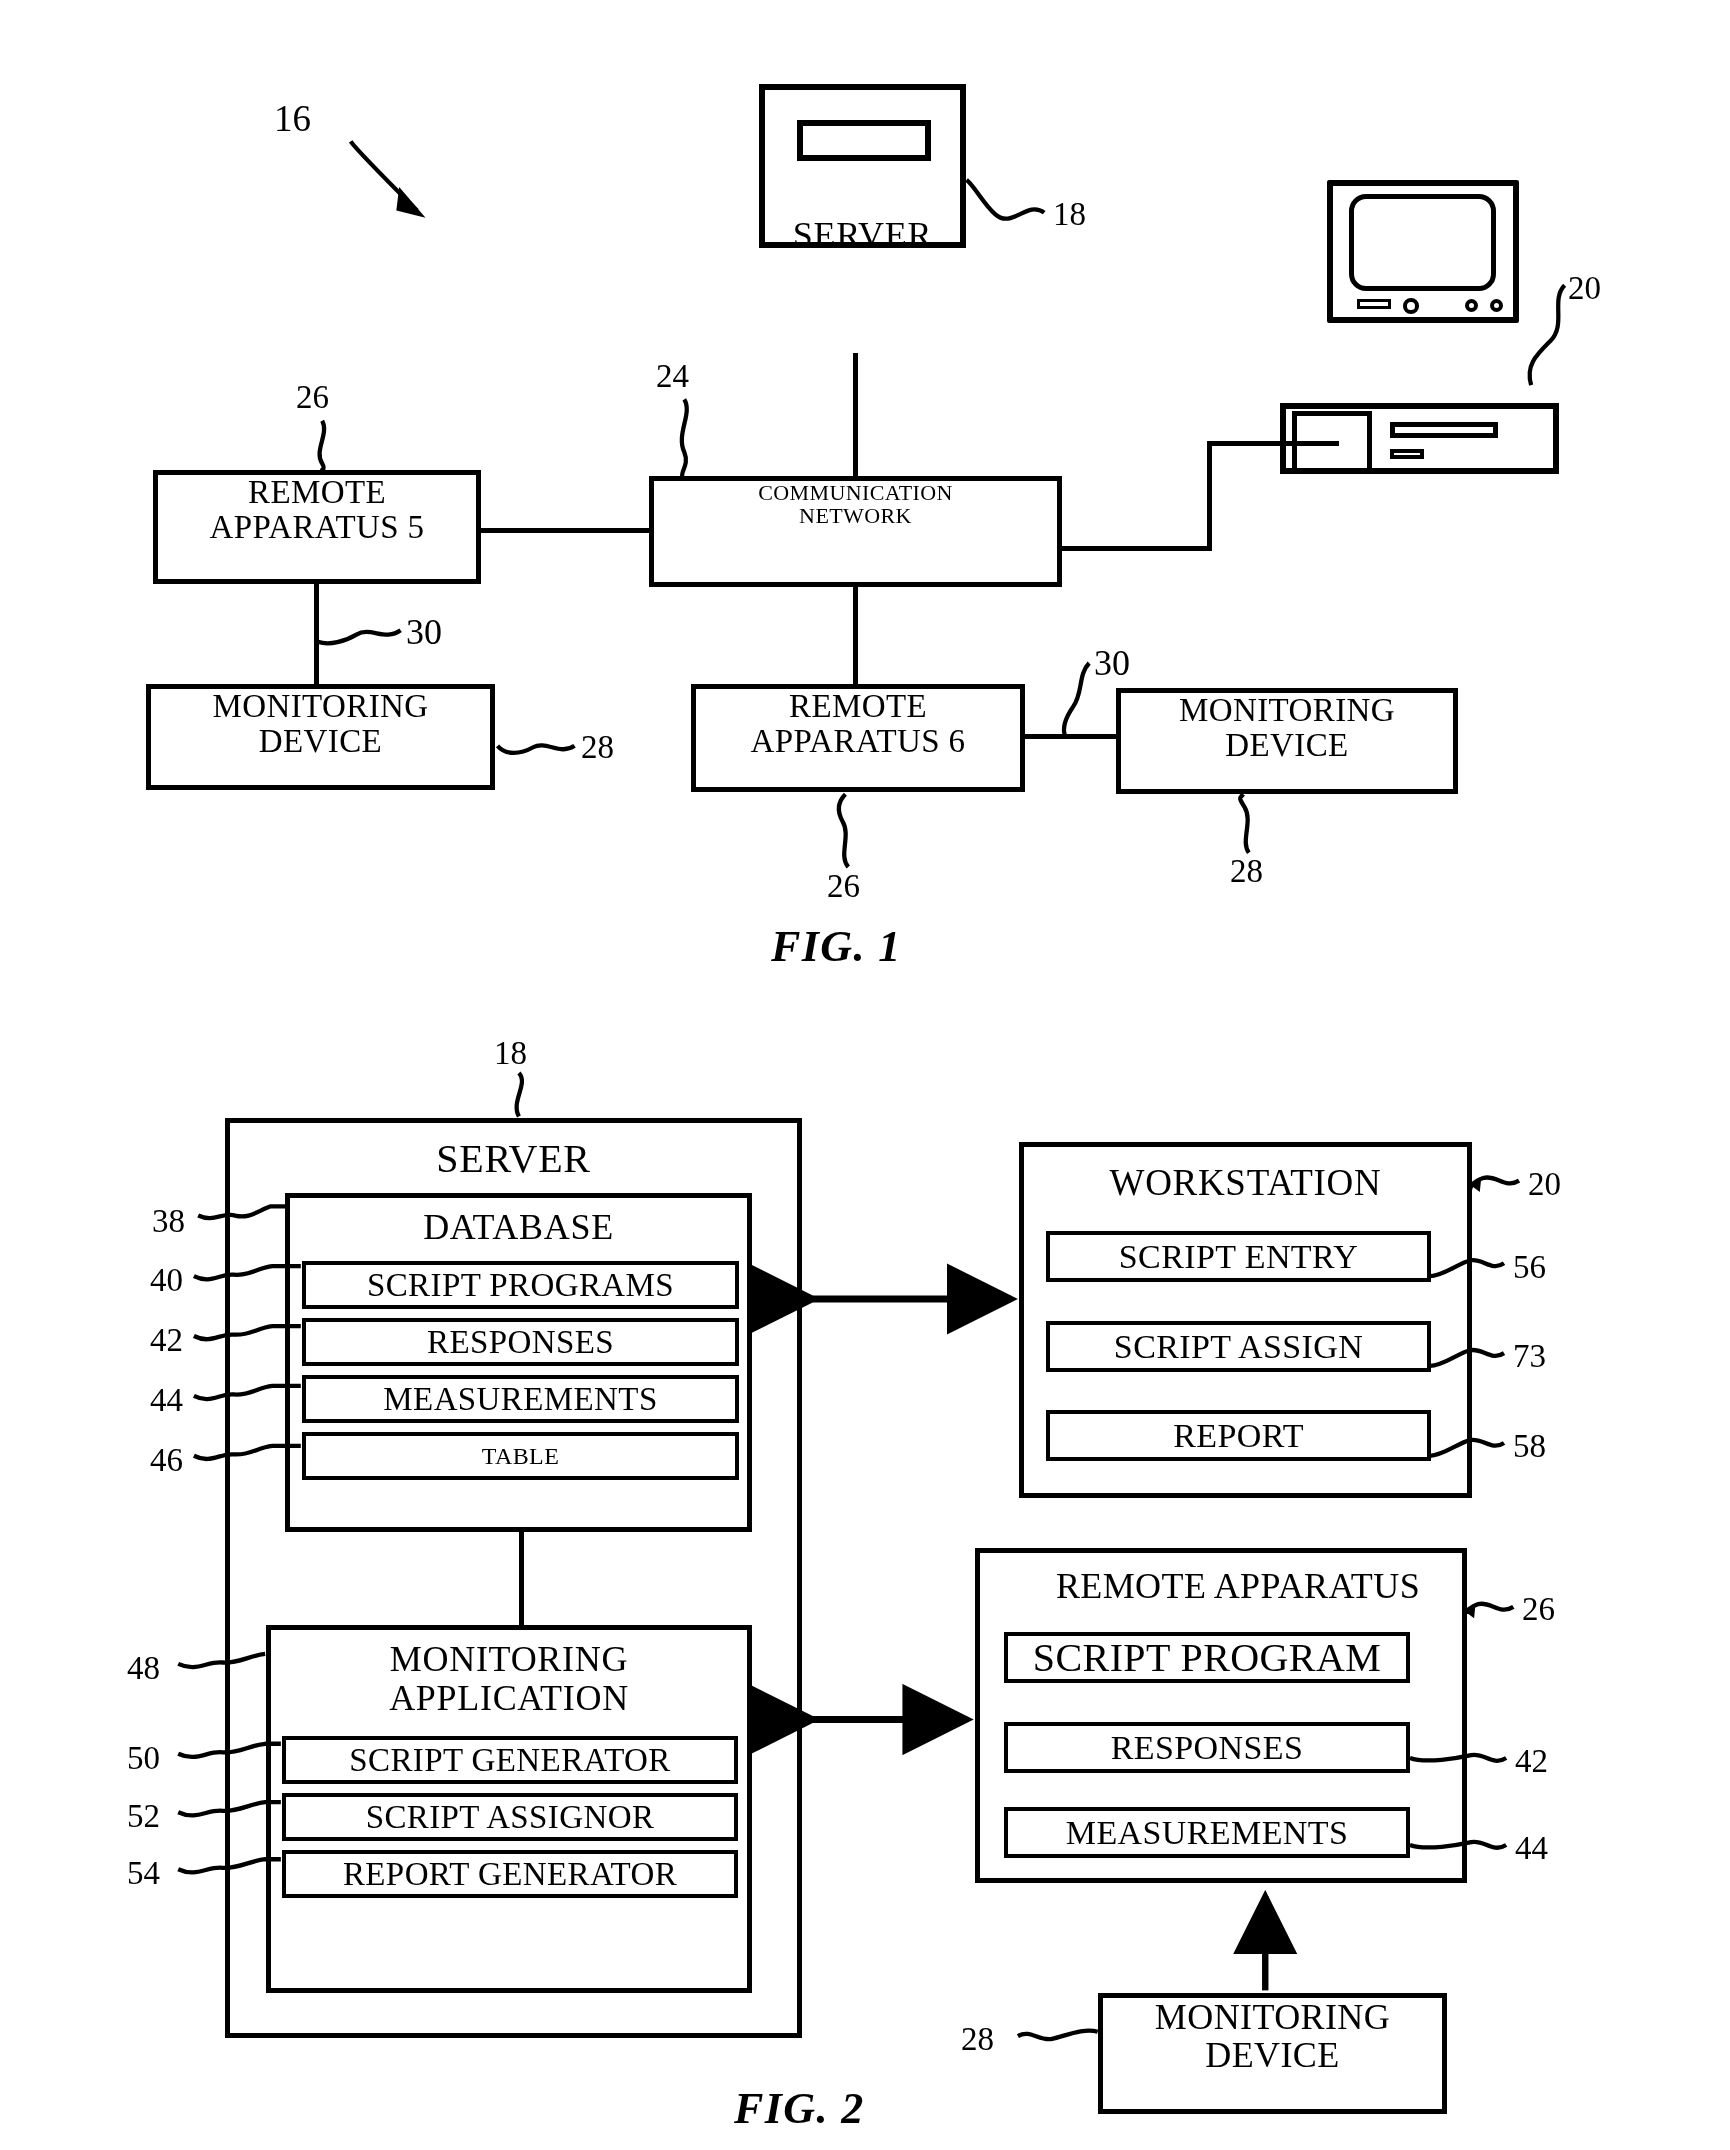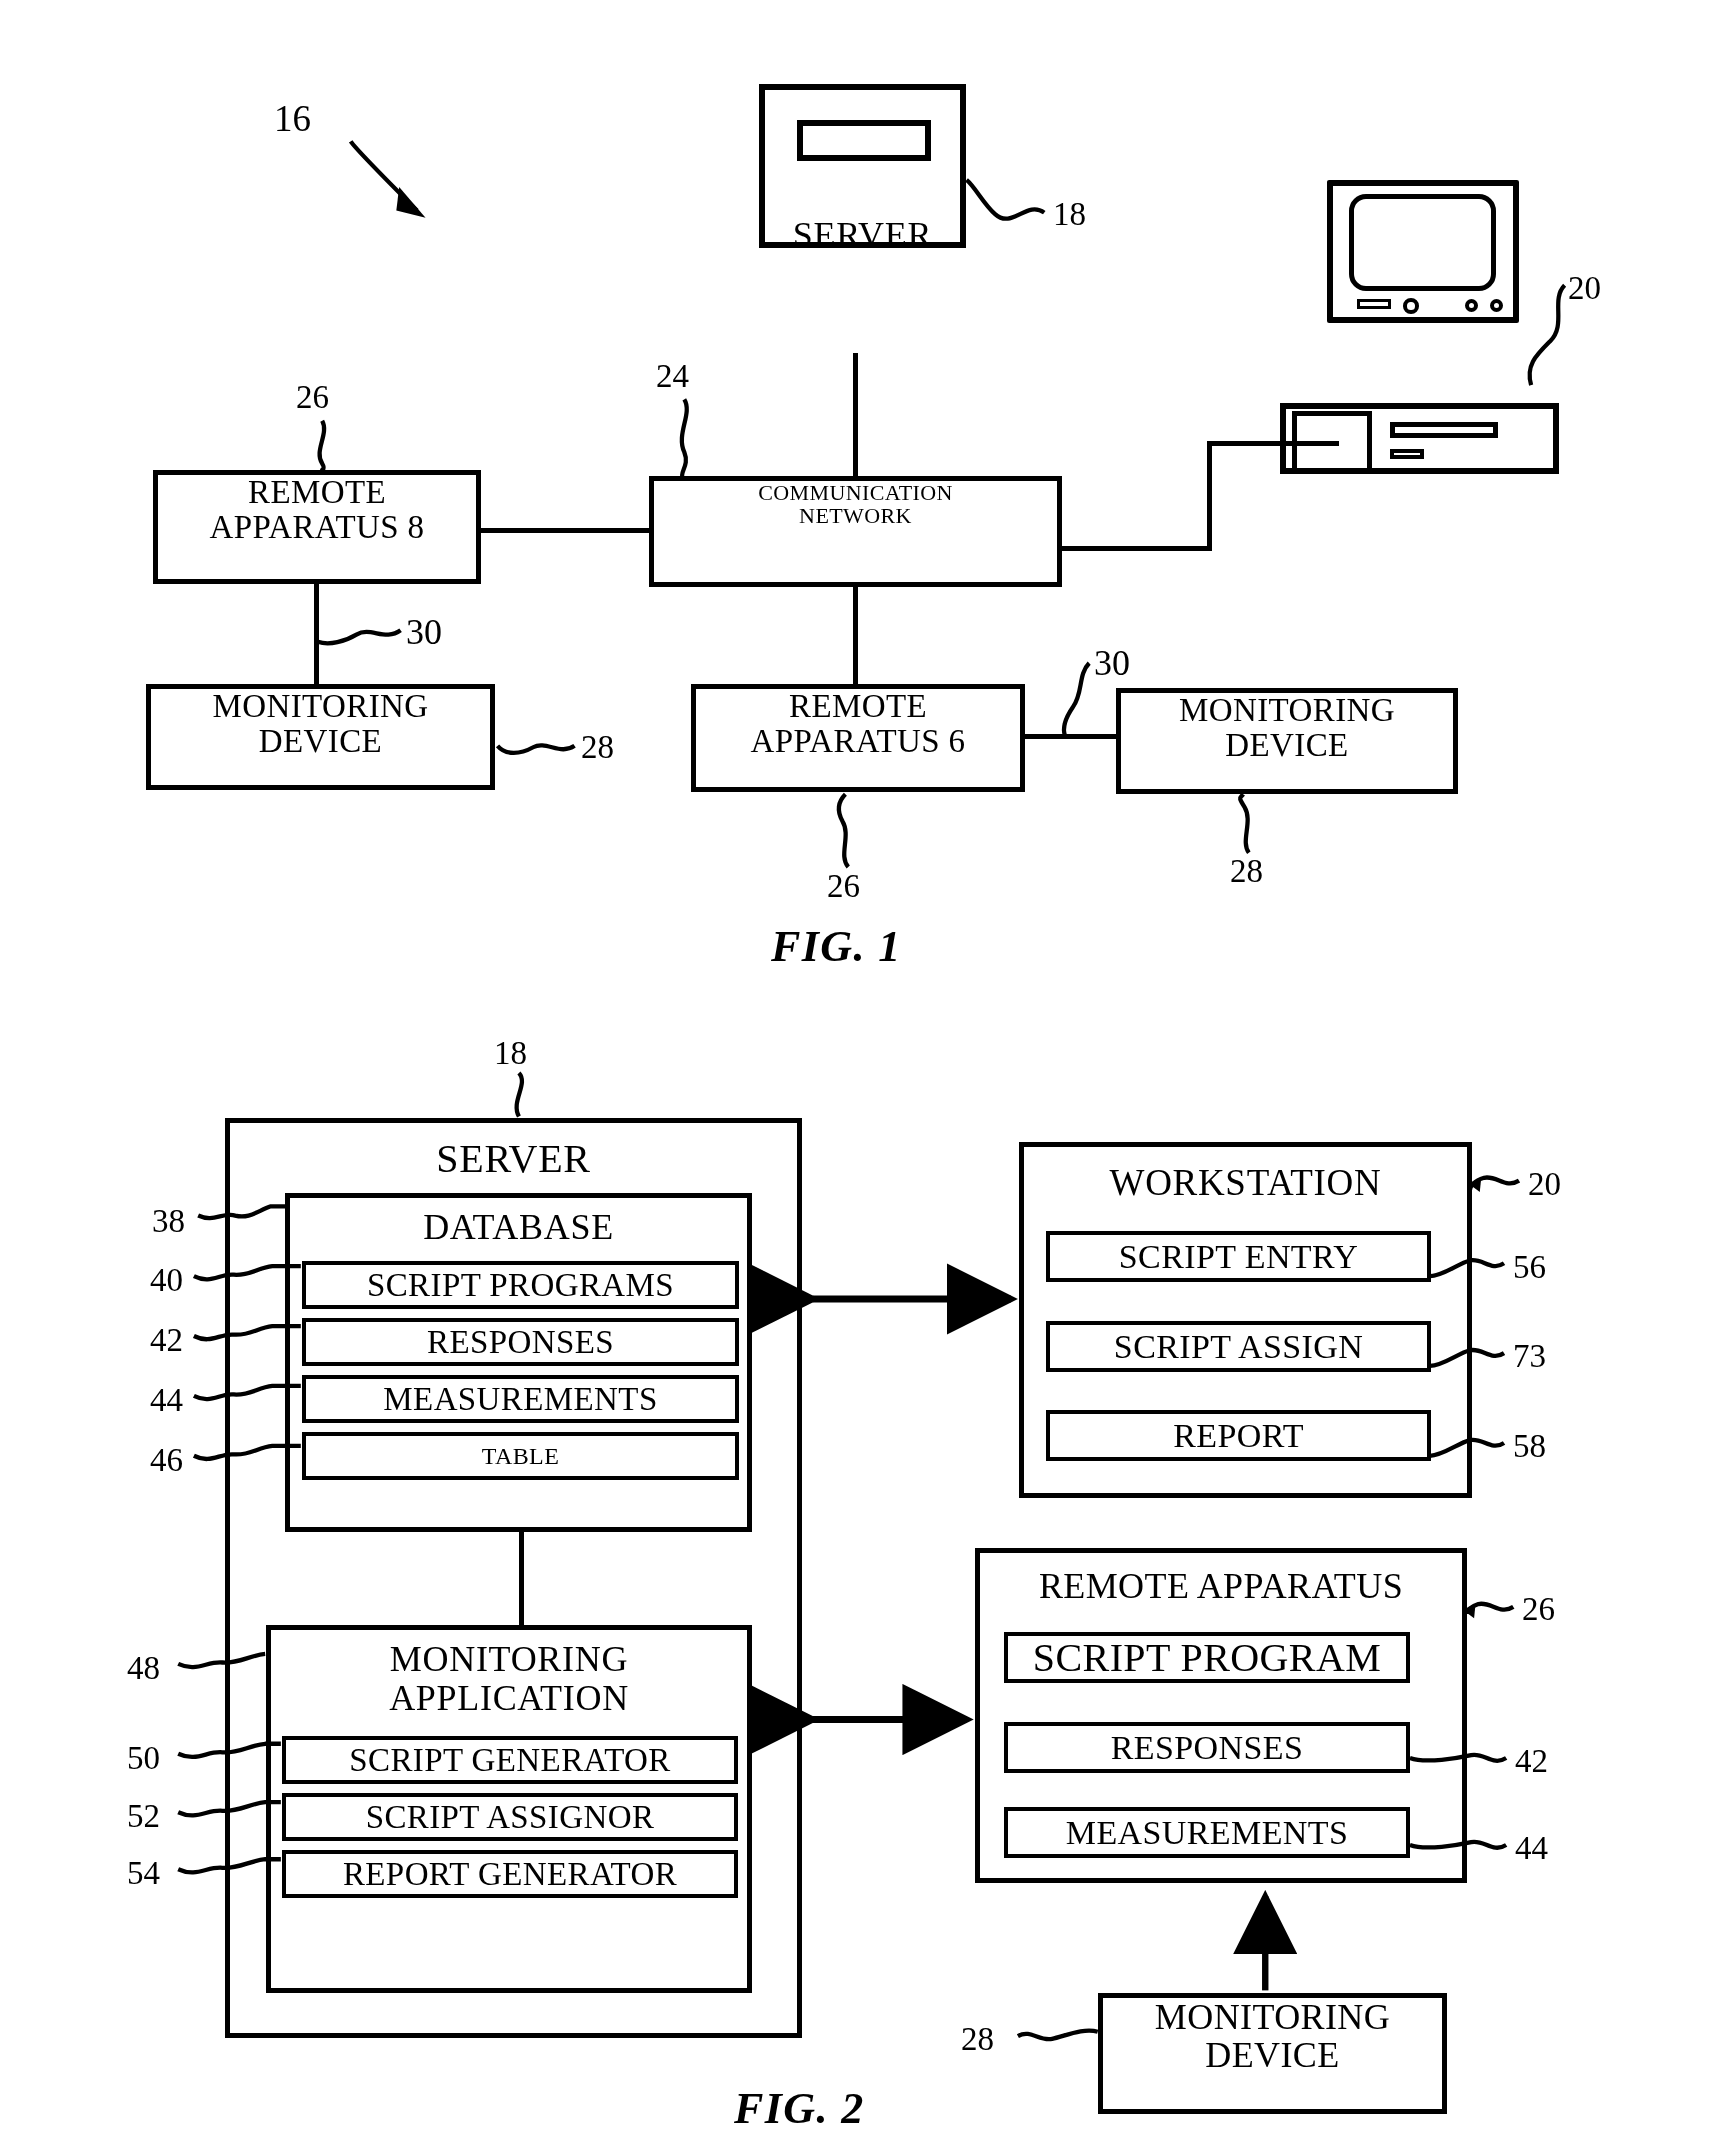--- a/index.html
+++ b/index.html
@@ -89,21 +89,21 @@
   <div class="ref" style="left:1568px;top:272px;">20</div>
 
   <div class="pbox" style="left:649px;top:476px;width:413px;height:111px;font-size:22px;">
     <span>COMMUNICATION</span>
     <span>NETWORK</span>
   </div>
   <div class="ref" style="left:656px;top:360px;">24</div>
 
   <div class="pbox" style="left:153px;top:470px;width:328px;height:114px;font-size:33px;">
     <span>REMOTE</span>
-    <span>APPARATUS 8</span>
+    <span>APPARATUS 5</span>
   </div>
   <div class="ref" style="left:296px;top:381px;">26</div>
 
   <div class="pbox" style="left:146px;top:684px;width:349px;height:106px;font-size:33px;">
     <span>MONITORING</span>
     <span>DEVICE</span>
   </div>
   <div class="ref" style="left:581px;top:731px;">28</div>
   <div class="ref" style="left:406px;top:614px;font-size:36px;">30</div>
 
@@ -191,21 +191,21 @@
   </div>
   <div class="sub" style="left:1046px;top:1410px;width:385px;height:51px;font-size:34px;">
     <span>REPORT</span>
   </div>
   <div class="ref" style="left:1528px;top:1168px;">20</div>
   <div class="ref" style="left:1513px;top:1251px;">56</div>
   <div class="ref" style="left:1513px;top:1340px;">73</div>
   <div class="ref" style="left:1513px;top:1430px;">58</div>
 
   <div class="abs" style="left:975px;top:1548px;width:492px;height:335px;border:5.7px solid #000;box-sizing:border-box;background:#fff;"></div>
-  <div class="abs" style="left:975px;top:1565px;width:492px;text-align:center;font-size:36px;letter-spacing:0.4px;">REMOTE APPARATUS</div>
+  <div class="abs" style="left:975px;top:1565px;width:492px;text-align:center;font-size:36px;letter-spacing:0.4px;padding-left:17px;">REMOTE APPARATUS</div>
   <div class="sub" style="left:1004px;top:1632px;width:406px;height:51px;font-size:40px;">
     <span>SCRIPT PROGRAM</span>
   </div>
   <div class="sub" style="left:1004px;top:1722px;width:406px;height:51px;font-size:34px;">
     <span>RESPONSES</span>
   </div>
   <div class="sub" style="left:1004px;top:1807px;width:406px;height:51px;font-size:34px;">
     <span>MEASUREMENTS</span>
   </div>
   <div class="ref" style="left:1522px;top:1593px;">26</div>

